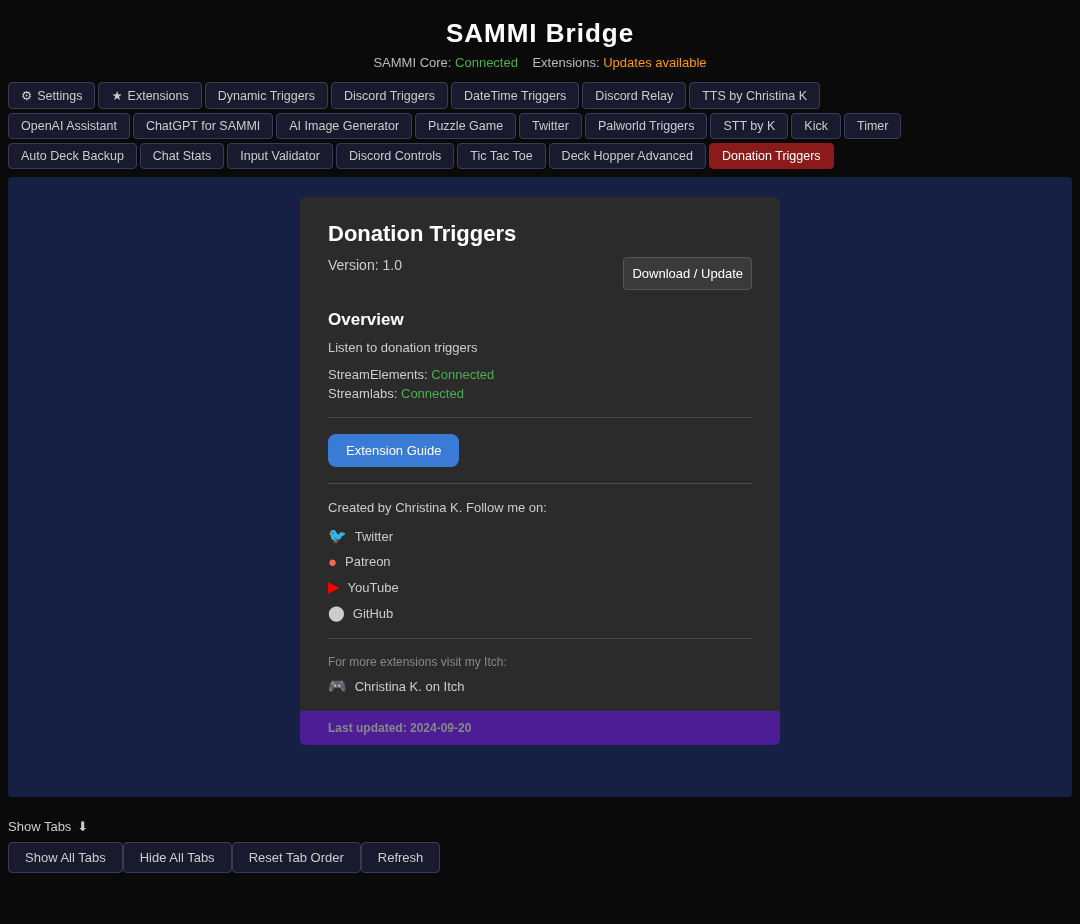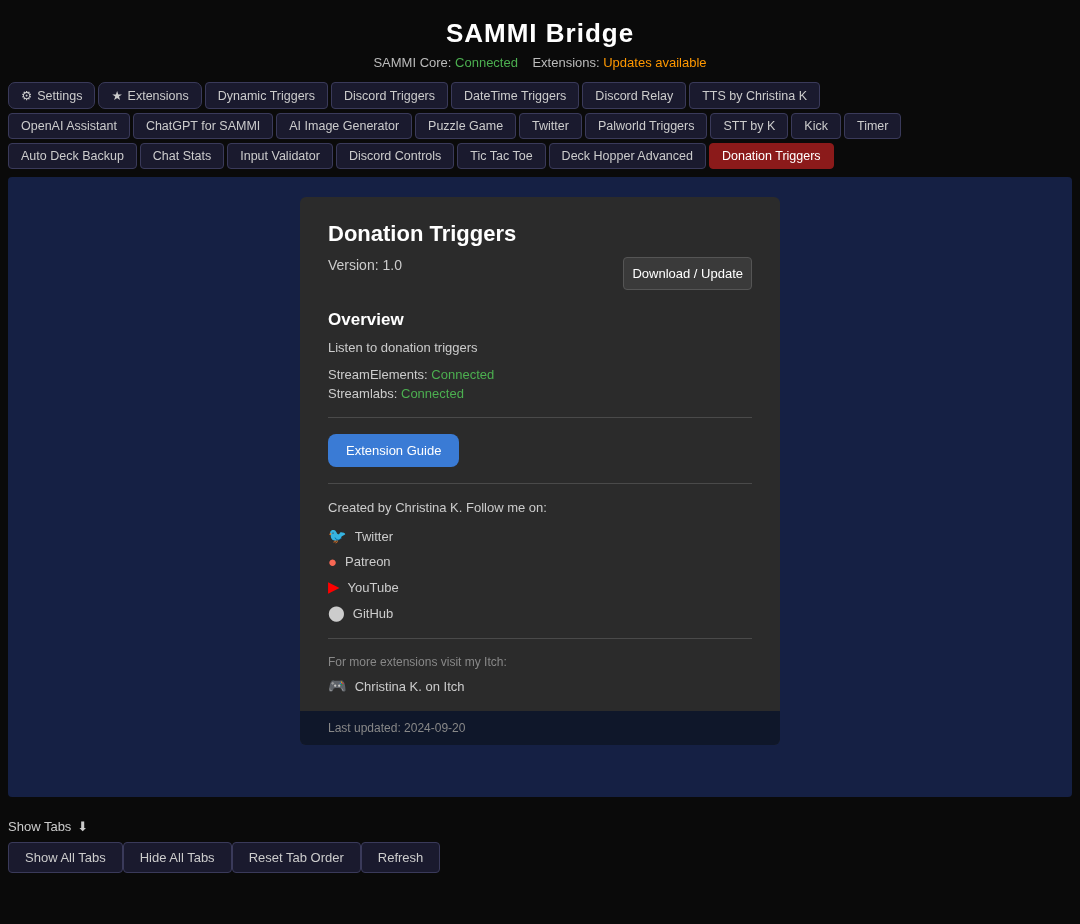--- a/index.html
+++ b/index.html
@@ -46,21 +46,20 @@
     }
     .tab-btn.active {
       background: #8b1a1a;
       color: #fff;
       border-color: #8b1a1a;
     }
     .tab-btn.icon-tab {
       display: flex;
       align-items: center;
       gap: 5px;
-      border-radius: 7px;
     }
     .main-content {
       background: #152044;
       margin: 8px;
       padding: 20px;
       min-height: 620px;
       border-radius: 4px;
     }
     .card {
       background: #2b2b2b;
@@ -156,26 +155,27 @@
     }
     .itch-link {
       display: flex;
       align-items: center;
       gap: 8px;
       color: #ccc;
       font-size: 13px;
       cursor: pointer;
     }
     .last-updated-bar {
-      background: #0f172a;
+      background: #4c1d95;
       border-radius: 0 0 6px 6px;
       padding: 10px 28px;
       color: #888;
       font-size: 12px;
       margin: 16px -28px -24px;
+      font-weight: bold;
     }
     .footer {
       padding: 14px 8px 8px;
     }
     .show-tabs-label {
       color: #ccc;
       font-size: 13px;
       margin-bottom: 8px;
       display: flex;
       align-items: center;

